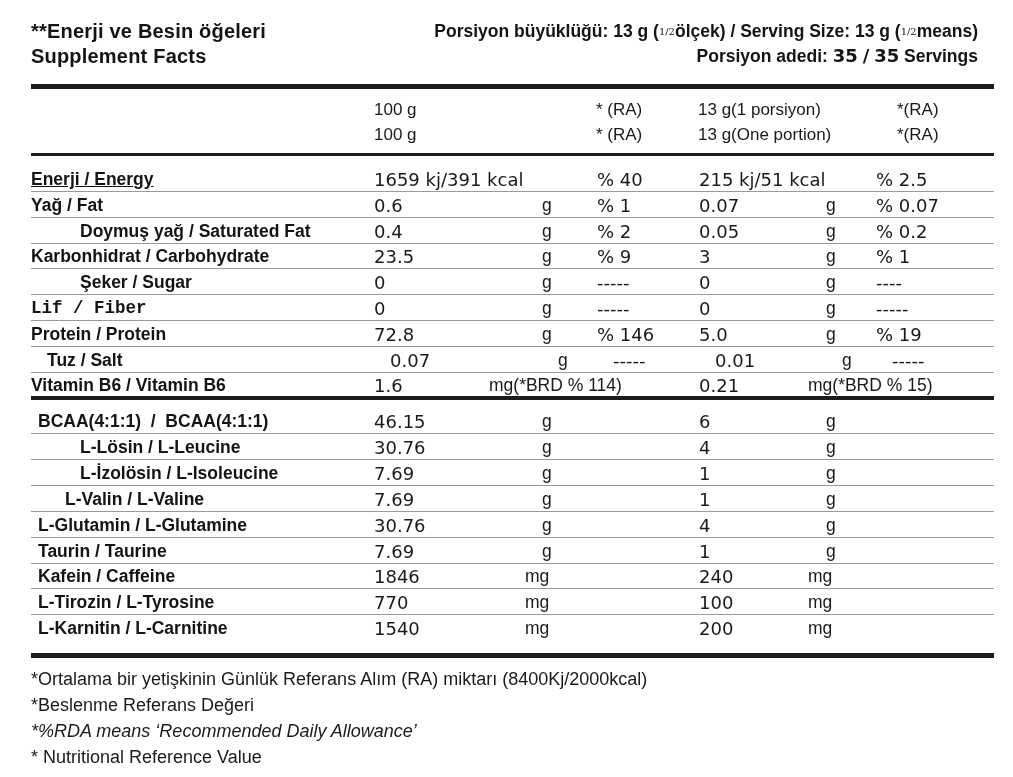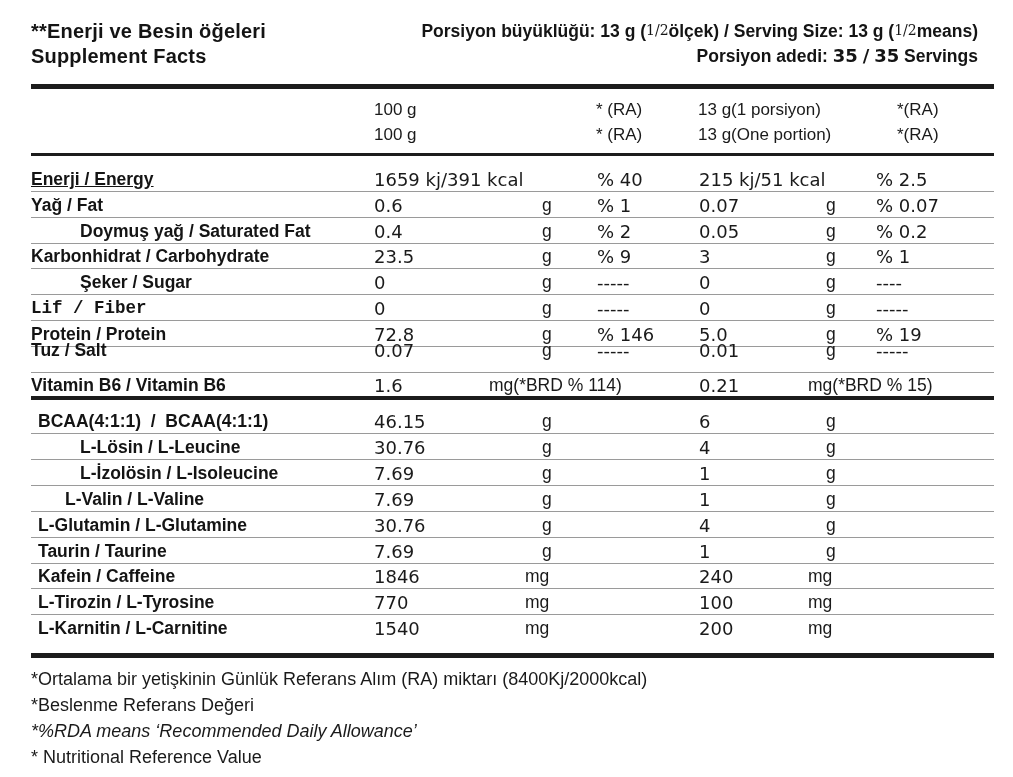--- a/index.html
+++ b/index.html
@@ -1,21 +1,21 @@
 <!DOCTYPE html>
 <html><head>
 <meta charset="utf-8">
 <style>
   html, body { margin:0; padding:0; background:#ffffff; }
   body { width:1013px; height:777px; position:relative; overflow:hidden; color:#141414;
          font-family:"Liberation Sans", "DejaVu Sans", sans-serif; }
   .abs { position:absolute; white-space:nowrap; }
   .hdr-title { font-weight:bold; font-size:20px; letter-spacing:0.2px; }
   .hdr-serv { font-weight:bold; font-size:17.5px; }
-  .frac { font-family:"DejaVu Serif", serif; font-size:14px; font-weight:normal; vertical-align:2px; }
+  .frac { font-family:"DejaVu Serif", serif; font-size:10px; font-weight:normal; vertical-align:2px; }
   .bignum { font-family:"DejaVu Sans", sans-serif; font-size:18px; }
   .rule-thick { position:absolute; left:31px; width:963px; height:5px; background:#1c1c1c; }
   .rule-thin { position:absolute; left:31px; width:963px; height:1px; background:#9a9a9a; }
   .rule-mid { position:absolute; left:31px; width:963px; height:3px; background:#1c1c1c; }
   .colhead { font-size:17px; font-family:"Liberation Sans", sans-serif; color:#1a1a1a; }
   .row { position:absolute; left:31px; width:963px; height:26px; }
   .row .name { position:absolute; top:3px; font-weight:bold; font-size:17.5px; }
   .row .cell { position:absolute; top:3px; font-size:18px; font-family:"DejaVu Sans", sans-serif; color:#1a1a1a; }
   .row .cellb { position:absolute; top:3px; font-size:17.5px; font-family:"Liberation Sans", sans-serif; color:#1a1a1a; }
   .foot { font-size:18px; font-family:"Liberation Sans", sans-serif; color:#1a1a1a; }
@@ -114,21 +114,21 @@
     <div class="row" style="top:321px;">
       <div class="name" style="left:0px;">Protein / Protein</div>
       <div class="cell" style="left:343px;">72.8</div>
       <div class="cellb" style="left:511px;">g</div>
       <div class="cell" style="left:566px;">% 146</div>
       <div class="cell" style="left:668px;">5.0</div>
       <div class="cellb" style="left:795px;">g</div>
       <div class="cell" style="left:845px;">% 19</div>
     </div>
     <div class="rule-thin" style="top:346px;"></div>
-    <div class="row" style="top:337px;">
+    <div class="row" style="top:347px;margin-left:16px;">
       <div class="name" style="left:0px;">Tuz / Salt</div>
       <div class="cell" style="left:343px;">0.07</div>
       <div class="cellb" style="left:511px;">g</div>
       <div class="cell" style="left:566px;">-----</div>
       <div class="cell" style="left:668px;">0.01</div>
       <div class="cellb" style="left:795px;">g</div>
       <div class="cell" style="left:845px;">-----</div>
     </div>
     <div class="rule-thin" style="top:372px;"></div>
     <div class="row" style="top:372px;">

